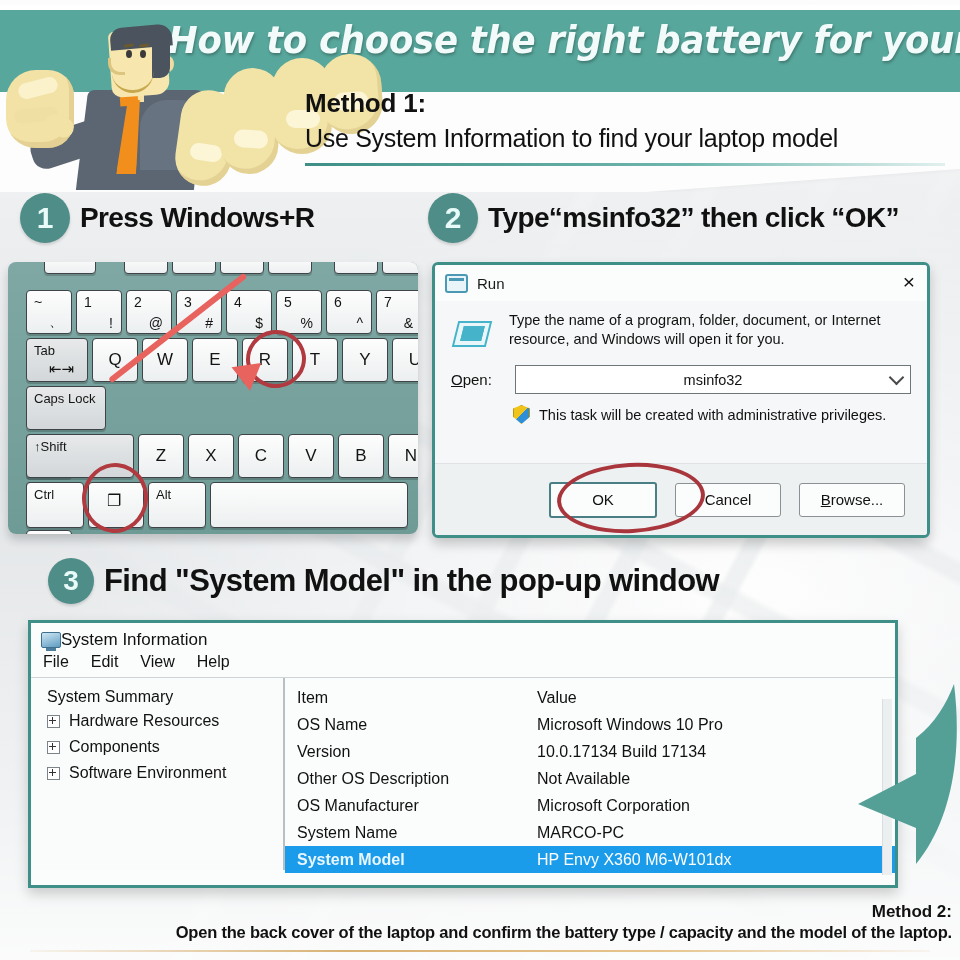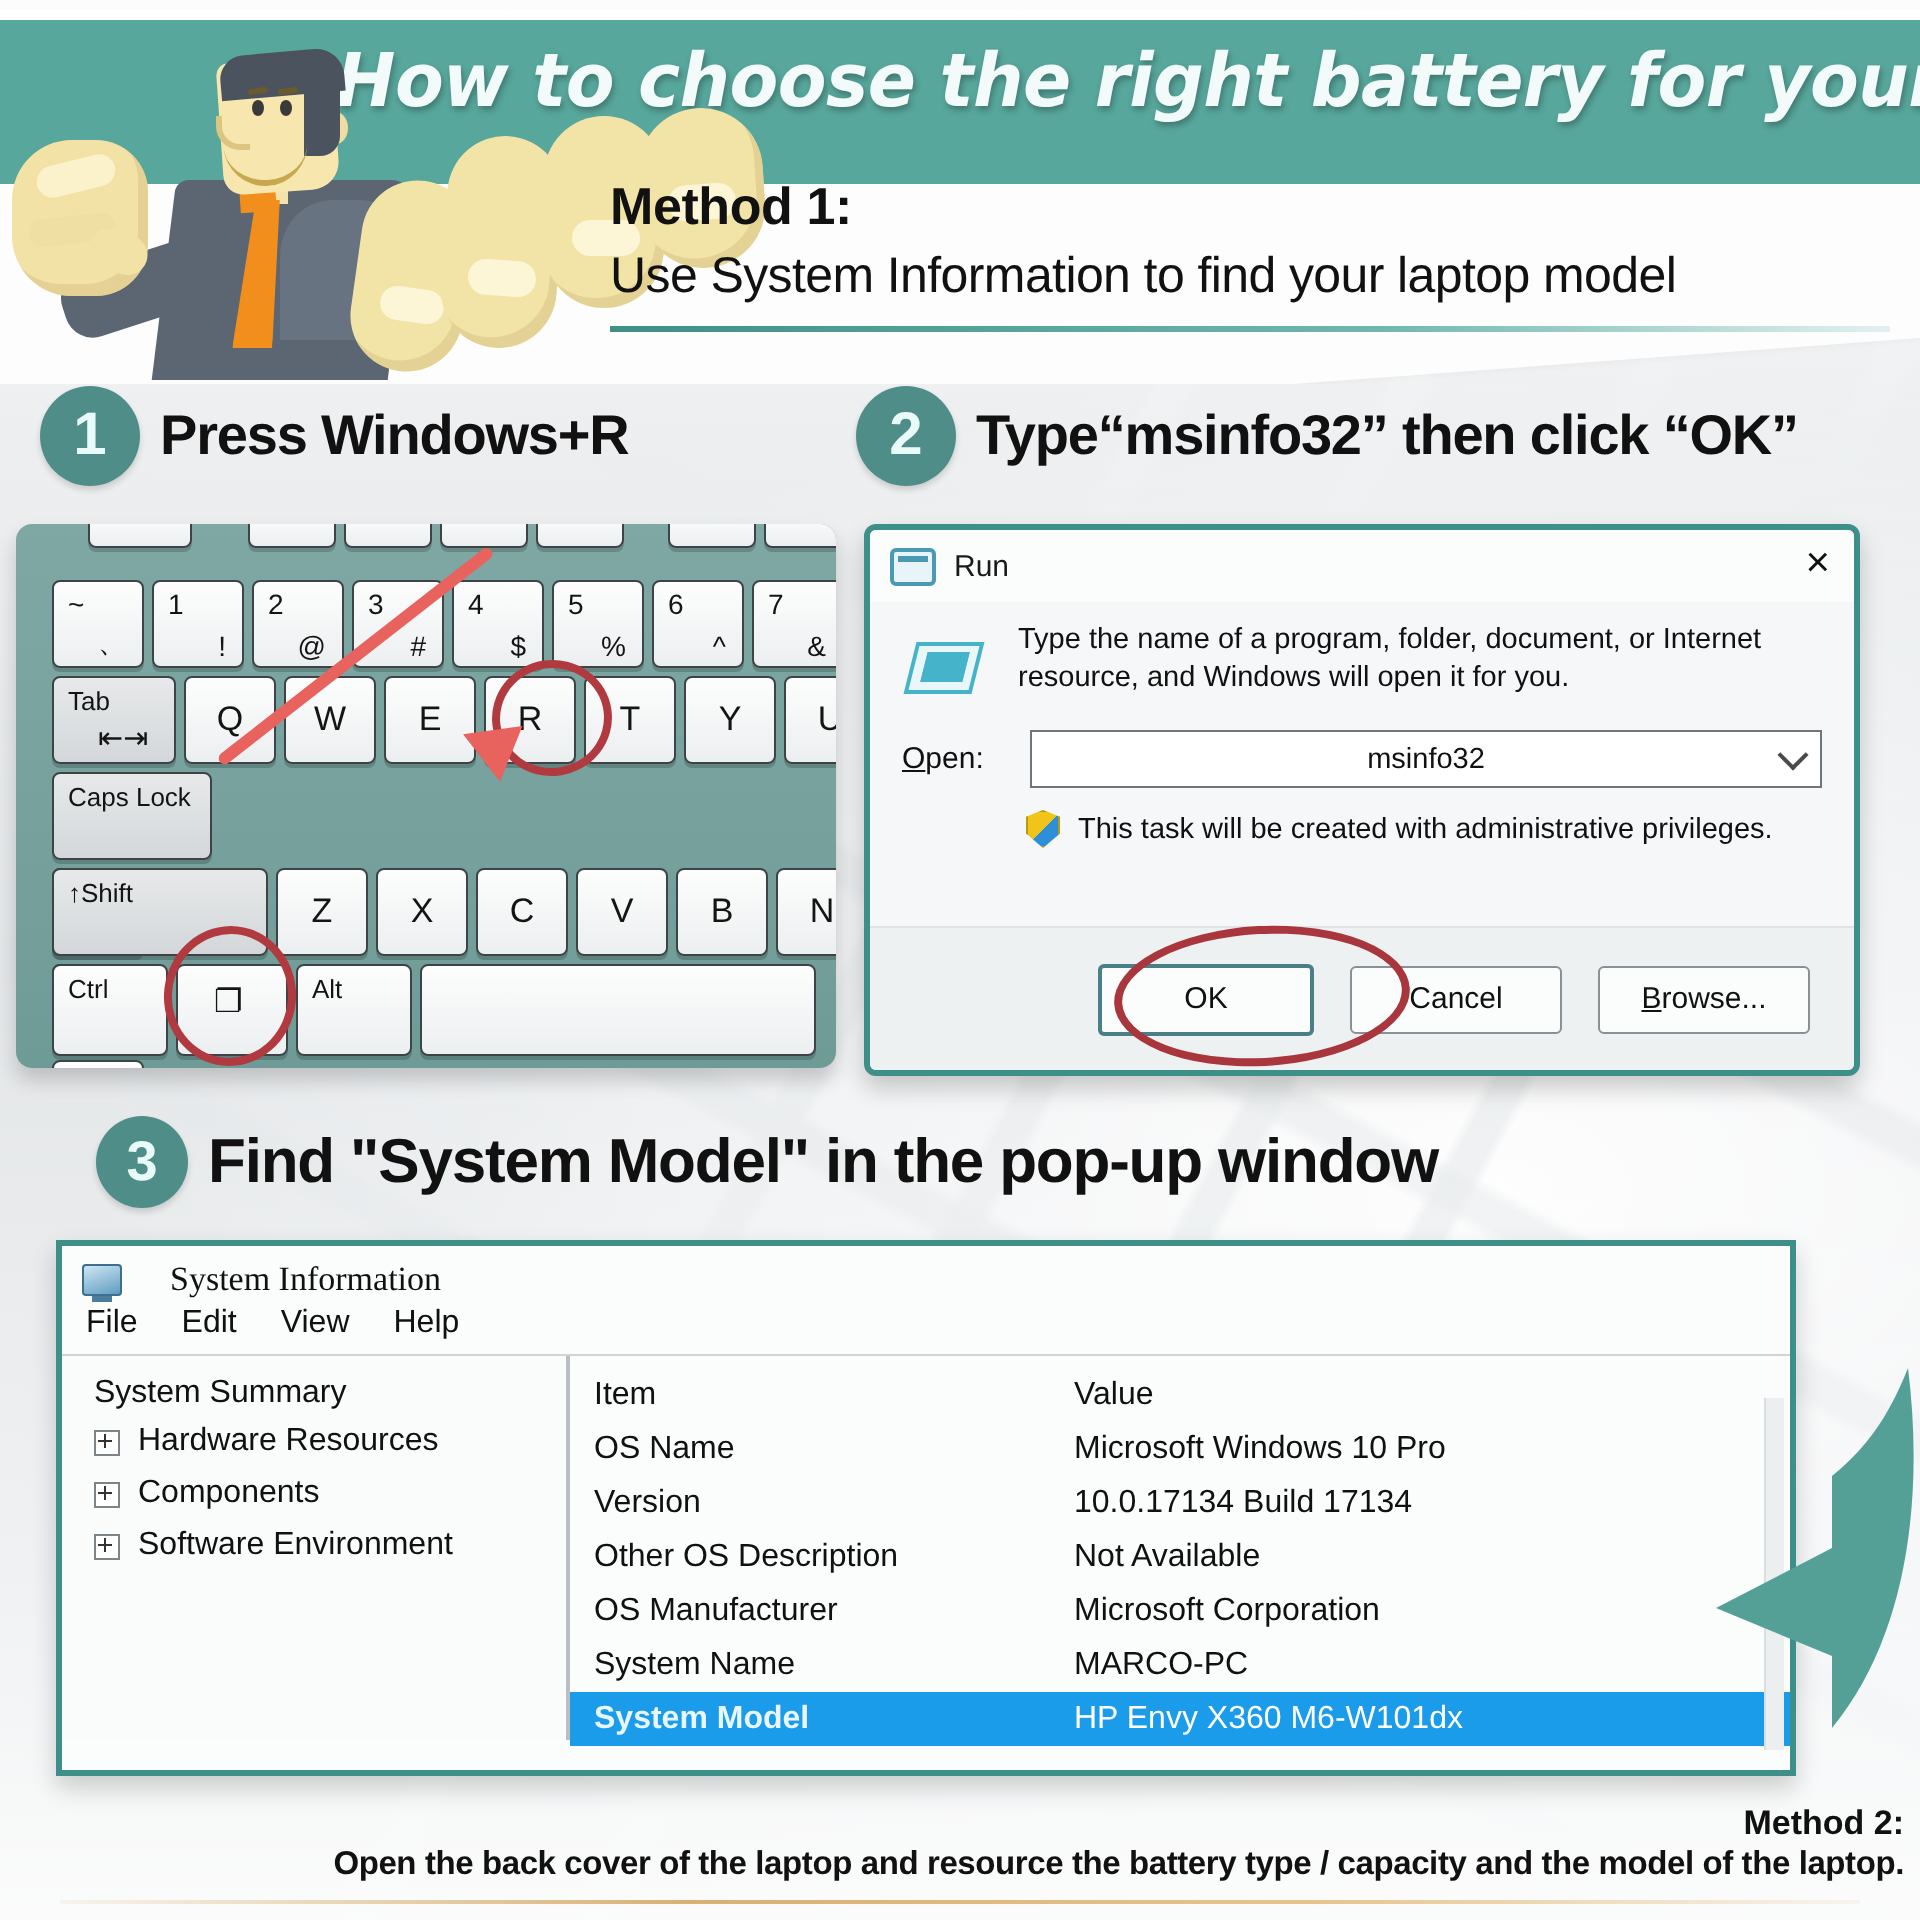--- a/index.html
+++ b/index.html
@@ -152,21 +152,21 @@
            display:flex;align-items:center;justify-content:flex-end;gap:18px;padding-right:22px;box-sizing:border-box;}
   .btn{min-width:104px;height:32px;background:#fbfcfc;border:1px solid #8a9093;border-radius:3px;
        display:flex;align-items:center;justify-content:center;font-size:15px;color:#111;}
   .btn.primary{border:2px solid #4a7f86;}
   .btn u{text-decoration:underline;}
   .circle-ok{position:absolute;left:122px;bottom:2px;width:140px;height:62px;border:4px solid #a8363c;border-radius:50%;transform:rotate(-3deg);}
 
   
   .sysinfo{position:absolute;left:28px;top:620px;width:864px;height:262px;background:#fbfcfc;
      border:3px solid #3d8f88;box-shadow:0 6px 12px rgba(0,0,0,.18);overflow:hidden;}
-  .si-title{display:flex;align-items:center;gap:24px;padding:7px 0 0 10px;font-family:Liberation Serif, serif;}
+  .si-title{display:flex;align-items:center;gap:0;padding:7px 0 0 10px;}
   .si-ico{width:18px;height:14px;background:linear-gradient(160deg,#cfe6f2,#5e9cc2);border:1px solid #3e6f8f;border-radius:2px;position:relative;}
   .si-ico:after{content:"";position:absolute;left:4px;bottom:-4px;width:10px;height:3px;background:#4b7d9c;}
   .si-title span{font-size:17px;color:#111;}
   .si-menu{display:flex;gap:22px;padding:3px 0 6px 12px;font-size:16px;color:#111;}
   .si-panes{display:flex;height:192px;border-top:1px solid #cfd4d6;}
   .si-tree{width:254px;border-right:2px solid #b9bfc2;padding:8px 0 0 10px;box-sizing:border-box;background:#fafbfb;}
   .tree-root{font-size:16px;color:#111;padding:2px 0 2px 6px;}
   .tree-item{display:flex;align-items:center;gap:9px;font-size:16px;color:#111;padding:4px 0 4px 6px;}
   .plus{width:11px;height:11px;border:1px solid #7c8488;background:#fff;position:relative;flex:none;}
   .plus:before{content:"";position:absolute;left:1px;top:4px;width:7px;height:1px;background:#333;}
@@ -501,17 +501,17 @@
   </div>
 
   <div class="teal-arrow">
     <svg width="104" height="212" viewBox="0 0 104 212">
       <path d="M96 6 C104 70, 96 140, 58 186 L58 150 L0 126 L58 96 L58 60 C78 44, 88 26, 96 6 Z" fill="#54a096"></path>
     </svg>
   </div>
 
   <div class="method2">
     <div class="m2-t">Method 2:</div>
-    <div class="m2-s">Open the back cover of the laptop and resource the battery type / capacity and the model of the laptop.</div>
+    <div class="m2-s">Open the back cover of the laptop and confirm the battery type / capacity and the model of the laptop.</div>
   </div>
   <div class="m2-rule"></div>
 
 </div>
 
 </body></html>

